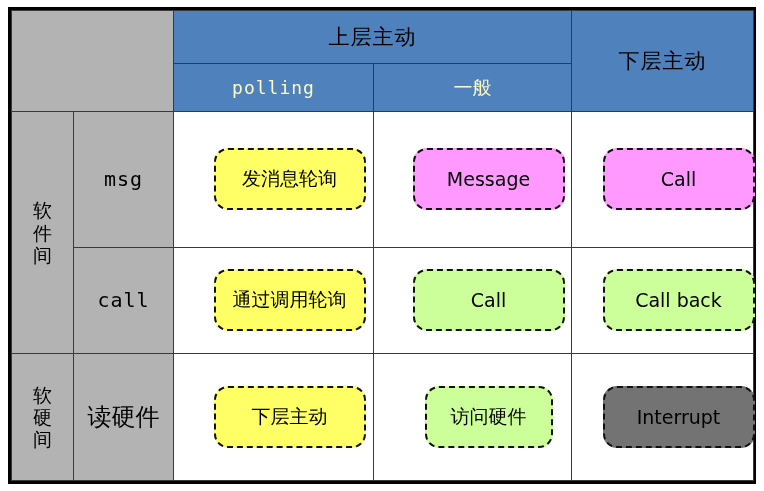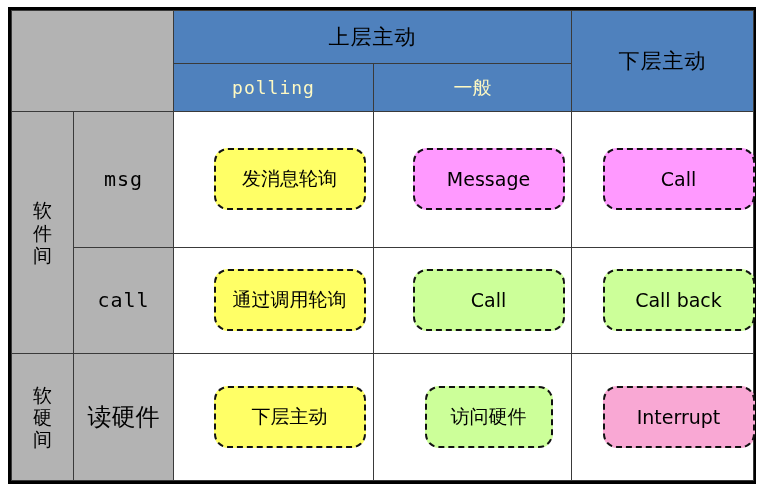--- a/index.html
+++ b/index.html
@@ -113,21 +113,21 @@
     color: #000000;
     font-size: 19px;
     min-height: 62px;
     padding: 8px 14px;
     white-space: nowrap;
     margin-left: 32px;
   }
   .node.c-yellow  { background: #ffff66; }
   .node.c-pink    { background: #ff99ff; }
   .node.c-green   { background: #ccff99; }
-  .node.c-orange  { background: #f9a8d4; }
+  .node.c-orange  { background: #737373; }
 
   .node.w-sm { min-width: 128px; }
   .node.w-md { min-width: 152px; }
 
   
   col.c-grp  { width: 62px;  }
   col.c-lbl  { width: 100px; }
   col.c-poll { width: 200px; }
   col.c-gen  { width: 198px; }
   col.c-low  { width: 182px; }

